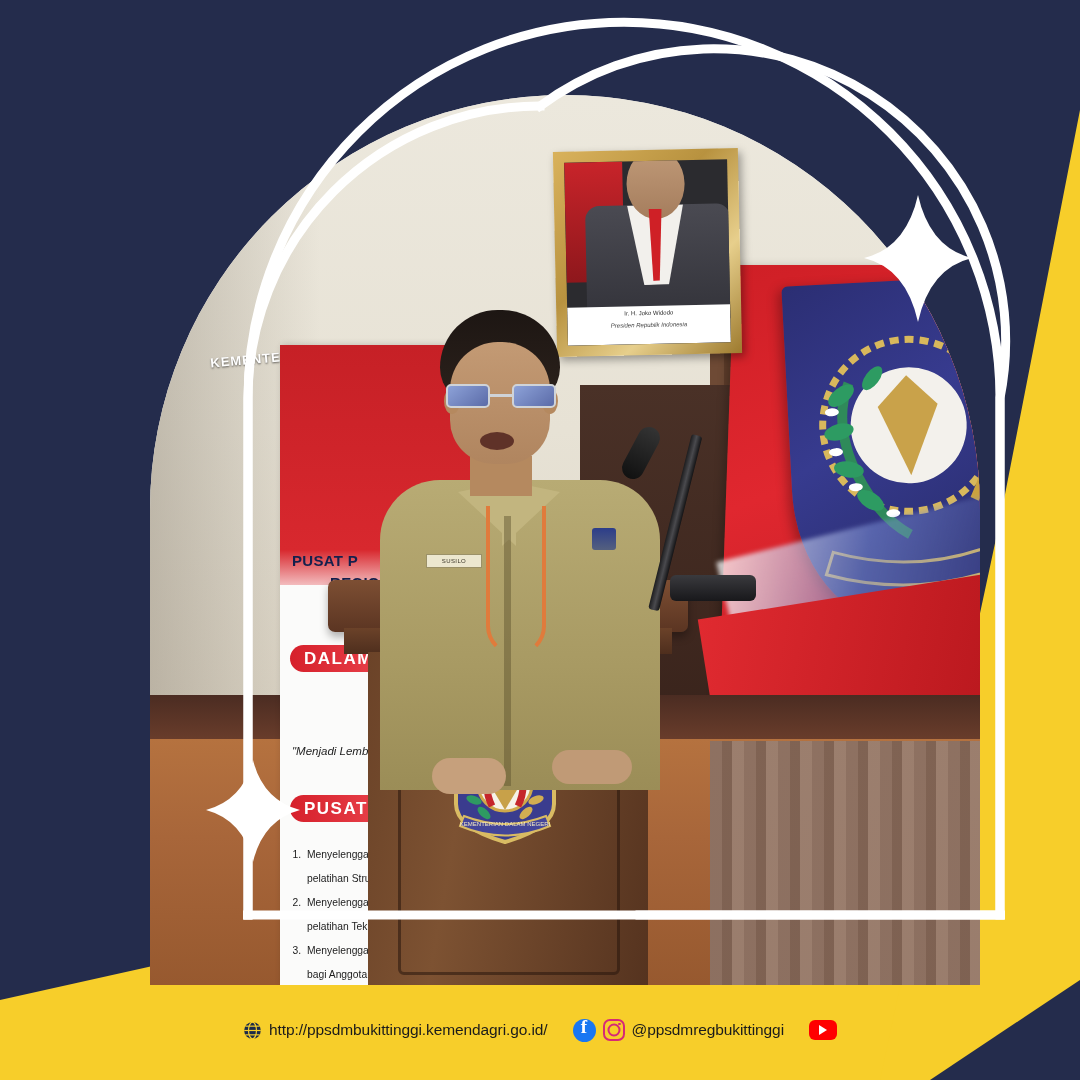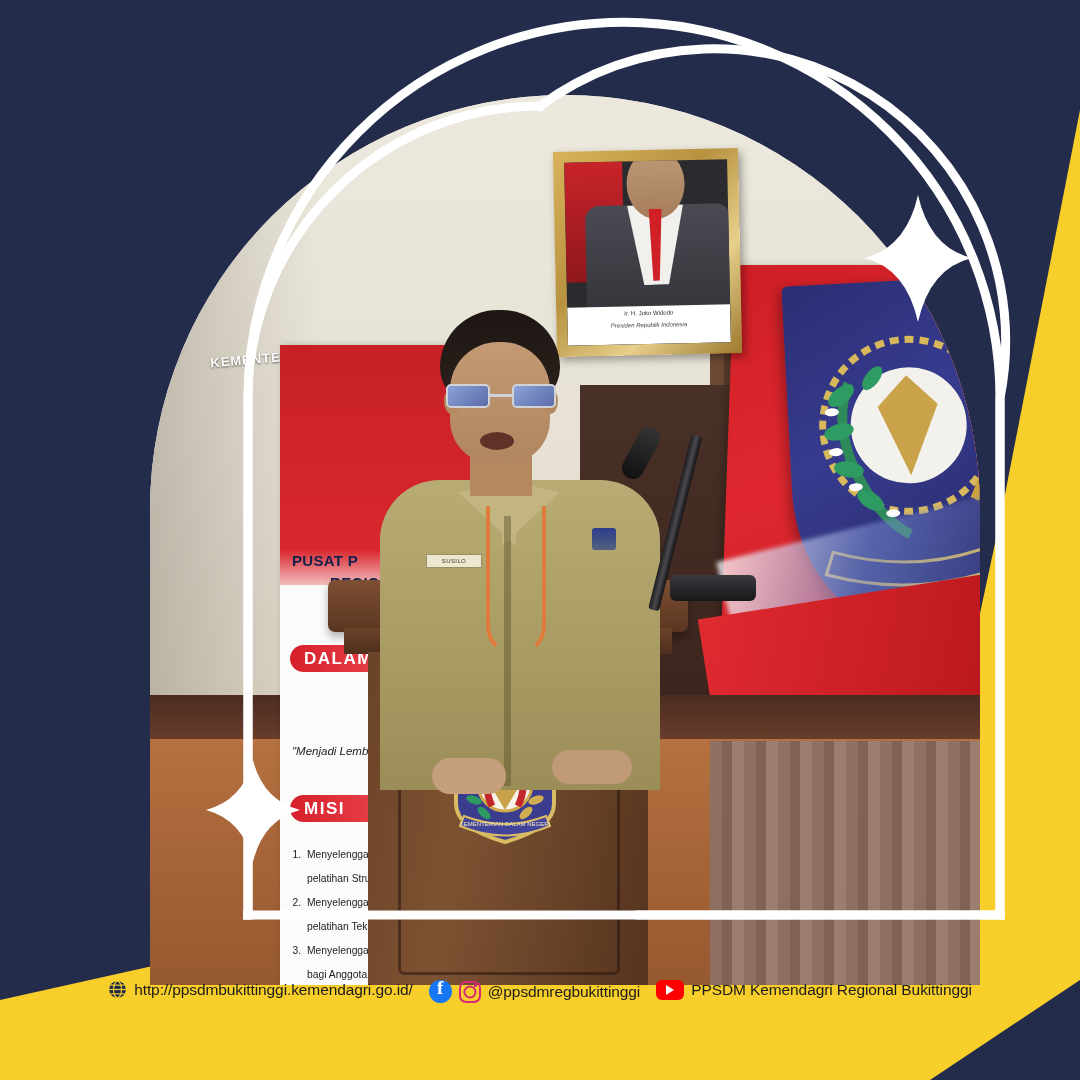--- a/index.html
+++ b/index.html
@@ -147,21 +147,21 @@
            background:linear-gradient(180deg,#333,#111);transform:rotate(28deg);}
   .micBase{position:absolute;left:520px;top:480px;width:86px;height:26px;border-radius:6px;
            background:linear-gradient(180deg,#3a3a3e,#18181b);}
 
   
   #whiteFrame{position:absolute;left:0;top:0;width:1080px;height:1080px;pointer-events:none;}
 
   
   #footer{
     position:absolute;left:0;bottom:0;width:1080px;height:100px;
-    display:flex;align-items:flex-start;justify-content:center;gap:16px;
+    display:flex;align-items:center;justify-content:center;gap:25px;
     color:#1b1b1b;font-size:15.5px;
   }
   .fitem{display:flex;align-items:center;gap:7px;white-space:nowrap;}
   .fitem .lbl{letter-spacing:-.1px;}
   .icoGlobe{width:19px;height:19px;flex:none;}
   .icoFb{width:23px;height:23px;border-radius:50%;background:#1877F2;position:relative;flex:none;}
   .icoFb:after{content:"f";position:absolute;left:0;top:-3px;width:100%;text-align:center;
                color:#fff;font-size:19px;font-weight:bold;font-family:"Liberation Serif",serif;}
   .icoIg{width:22px;height:22px;border:2.4px solid #D62976;border-radius:7px;position:relative;flex:none;}
   .icoIg:before{content:"";position:absolute;left:50%;top:50%;transform:translate(-50%,-50%);
@@ -228,21 +228,21 @@
 
       <div class="redBanner">
         <div class="rbWhite"></div>
         <div class="rbTitle">
           <div>PUSAT P</div>
           <div style="padding-left:38px">REGION</div>
         </div>
         <div class="pill" style="top:300px;width:92px">DALAM</div>
         <div class="pillLine" style="left:104px;top:313px;width:126px"></div>
         <div class="visiText">"Menjadi Lembaga Pe</div>
-        <div class="pill" style="top:450px;width:92px">MISI</div>
+        <div class="pill" style="top:450px;width:92px">PUSAT</div>
         <div class="pillLine" style="left:104px;top:463px;width:126px"></div>
 
         <div class="misiList">
           <div class="ml">
               <span class="num">1.</span>
               <span>Menyelenggarakan</span>
             </div>
           <div class="ml">
               <span class="num"></span>
               <span>pelatihan Struktural</span>
@@ -369,18 +369,17 @@
     </div>
 
     <div class="fitem">
       <span class="icoFb"></span>
       <span class="icoIg"></span>
       <span class="lbl">@ppsdmregbukittinggi</span>
     </div>
 
     <div class="fitem">
       <span class="icoYt"></span>
-      <span class="lbl">PPSDM Kemendagri Regional Bukittinggi</span>
     </div>
 
   </div>
 
 </div>
 
 </body></html>

